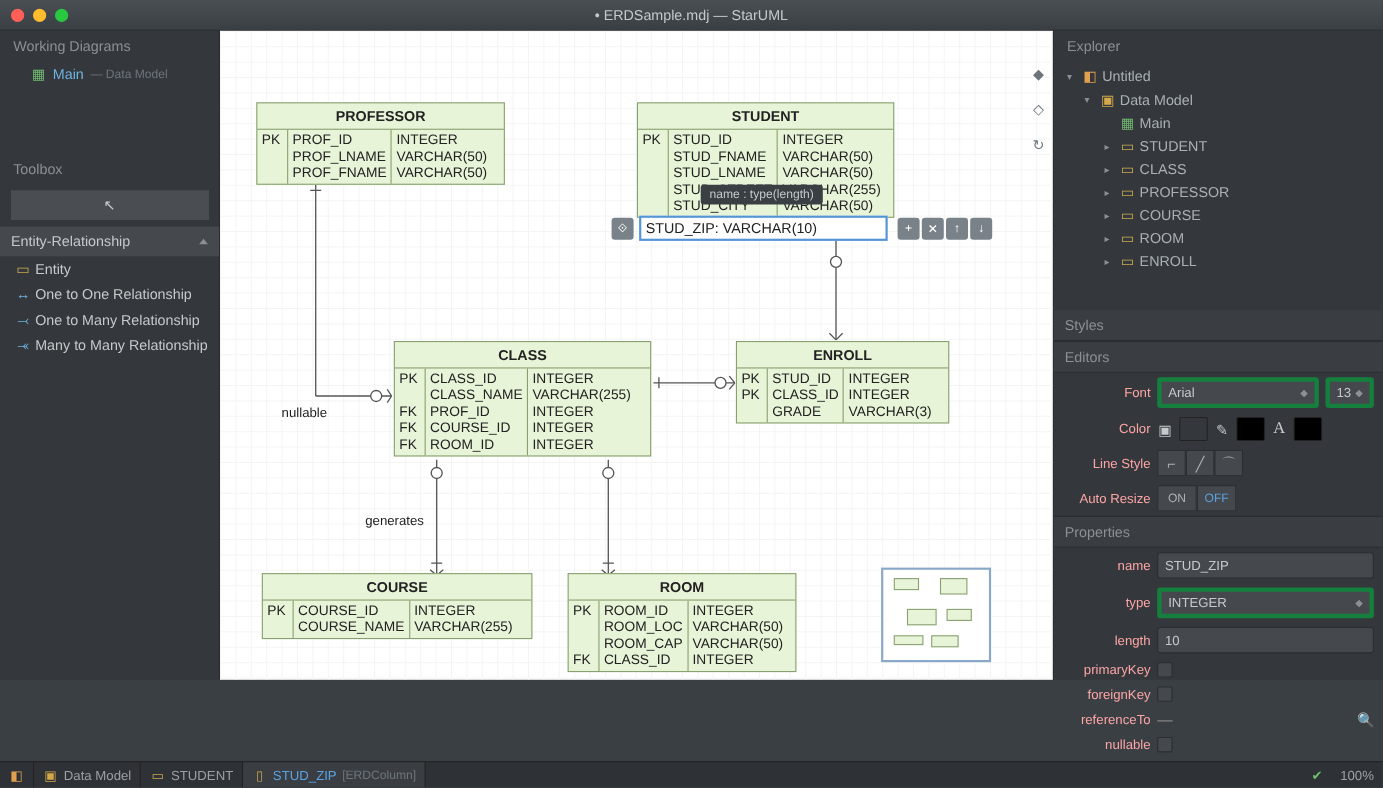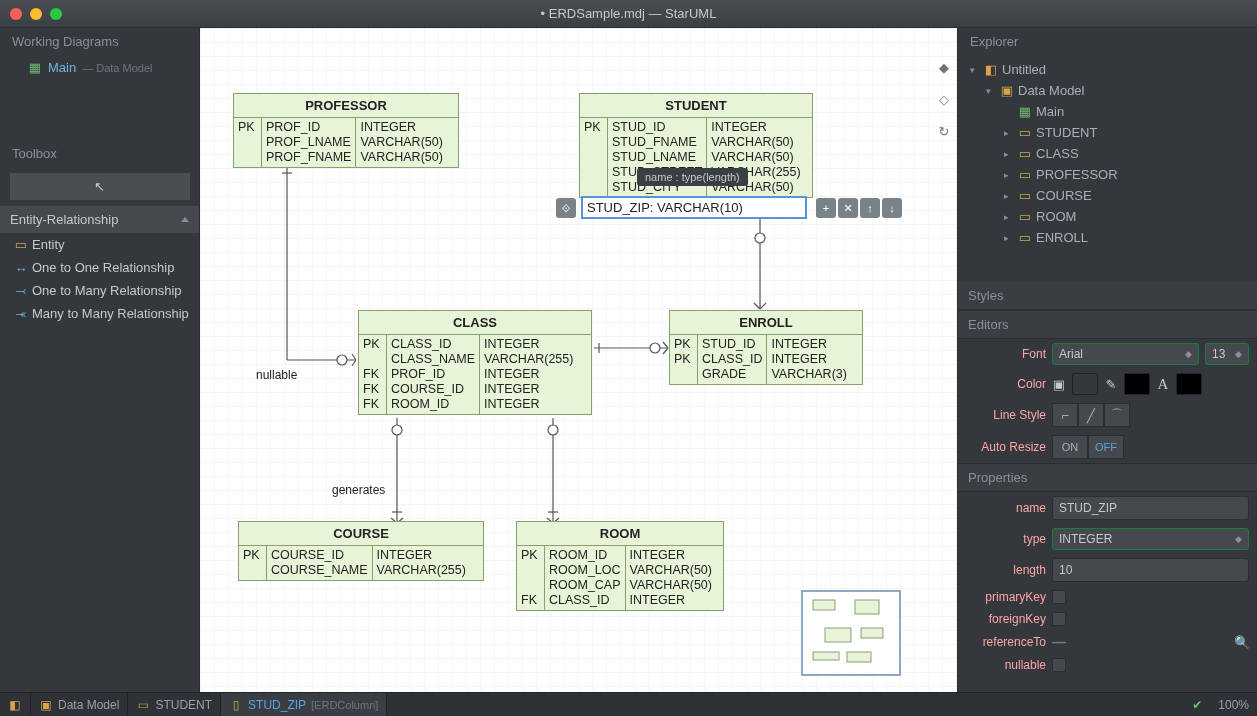--- a/index.html
+++ b/index.html
@@ -8,21 +8,21 @@
 
 .titlebar { height: 28px; background: linear-gradient(#4a4f54, #3a3f44); display: flex; align-items: center; position: relative; border-bottom: 1px solid #2a2e32; }
 .traffic { display: flex; gap: 8px; margin-left: 10px; }
 .dot { width: 12px; height: 12px; border-radius: 50%; }
 .dot.red { background: #ff5f57; }
 .dot.yellow { background: #febc2e; }
 .dot.green { background: #28c840; }
 .title-center { position: absolute; left: 0; right: 0; text-align: center; color: #c5c9cc; font-size: 13px; }
 
 
-.app { display: flex; height: 664px; }
+.app { display: flex; height: 590px; }
 .left-panel { width: 200px; background: #34383c; display: flex; flex-direction: column; border-right: 1px solid #2a2e32; }
 .center-panel { flex: 1; background: #fff; position: relative; overflow: hidden; }
 .right-panel { width: 300px; background: #34383c; display: flex; flex-direction: column; border-left: 1px solid #2a2e32; }
 
 
 .panel-header { padding: 6px 12px; color: #8a9096; font-size: 13px; }
 .panel-item { padding: 5px 12px 5px 28px; display: flex; align-items: center; gap: 6px; color: #c5c9cc; cursor: pointer; }
 .panel-section-hdr { padding: 6px 10px; color: #c5c9cc; background: #45494e; display: flex; justify-content: space-between; align-items: center; cursor: pointer; }
 .toolbox-sel { padding: 6px; background: #4a4e52; width: 180px; margin: 6px auto; display: flex; align-items: center; justify-content: center; }
 .tree-item { padding: 4px 0 4px 8px; display: flex; align-items: center; gap: 4px; color: #c5c9cc; font-size: 13px; cursor: pointer; }
@@ -70,21 +70,21 @@
 
 .explorer-tree { padding: 4px 0; font-size: 13px; flex: 0 0 auto; }
 .explorer-tree .row { display: flex; align-items: center; gap: 4px; padding: 3px 6px; cursor: pointer; }
 .explorer-tree .ind1 { padding-left: 12px; }
 .explorer-tree .ind2 { padding-left: 28px; }
 .explorer-tree .ind3 { padding-left: 46px; }
 
 .section-title { padding: 6px 10px; color: #8a9096; background: #3a3e42; border-top: 1px solid #2a2e32; border-bottom: 1px solid #2a2e32; }
 .styles-row, .prop-row { display: flex; align-items: center; padding: 4px 8px; gap: 6px; }
 .styles-label { width: 80px; text-align: right; color: #fca5a5; font-size: 12px; }
-.select { background: #45494e; border: 1px solid #15803d; color: #c5c9cc; padding: 3px 6px; border-radius: 3px; flex: 1; font-size: 12px; display: flex; justify-content: space-between; align-items: center; }
+.select { background: #45494e; border: 4px solid #15803d; color: #c5c9cc; padding: 3px 6px; border-radius: 3px; flex: 1; font-size: 12px; display: flex; justify-content: space-between; align-items: center; }
 .num { width: 44px; flex: 0 0 44px; }
 .swatch { width: 26px; height: 22px; border: 1px solid #222; border-radius: 2px; }
 .btn-group { display: flex; }
 .btn-group .b { width: 26px; height: 24px; background: #45494e; border: 1px solid #2a2e32; display: flex; align-items: center; justify-content: center; cursor: pointer; }
 .btn-group .b.on { color: #5aa2e0; }
 .input { background: #45494e; border: 1px solid #2a2e32; border-radius: 3px; color: #c5c9cc; padding: 4px 6px; flex: 1; font-size: 12px; }
 .chk { width: 14px; height: 14px; background: #45494e; border: 1px solid #2a2e32; border-radius: 2px; }
 
 
 .statusbar { position: absolute; bottom: 0; left: 0; right: 0; height: 24px; background: #2e3236; display: flex; align-items: center; border-top: 1px solid #222; }
@@ -178,21 +178,21 @@
         <line x1="203" y1="490" x2="197" y2="495"></line>
 
       <line x1="353" y1="390" x2="353" y2="495"></line>
         <circle cx="353" cy="402" r="5"></circle>
         <line x1="348" y1="484" x2="358" y2="484"></line>
         <line x1="347" y1="490" x2="353" y2="495"></line>
         <line x1="359" y1="490" x2="353" y2="495"></line>
     </svg>
 
     <div class="rel-label" style="left:56px;top:340px">nullable</div>
-    <div class="rel-label" style="left:132px;top:455px">generates</div>
+    <div class="rel-label" style="left:132px;top:438px">generates</div>
 
     <div class="er-entity" style="left:33px;top:65px;width:226px">
       <div class="er-title">PROFESSOR</div>
       <div class="er-body">
         <div class="er-col" style="width:28px">
             <div>PK</div>
             <div>&nbsp;</div>
             <div>&nbsp;</div>
           </div>
         <div class="er-col">

